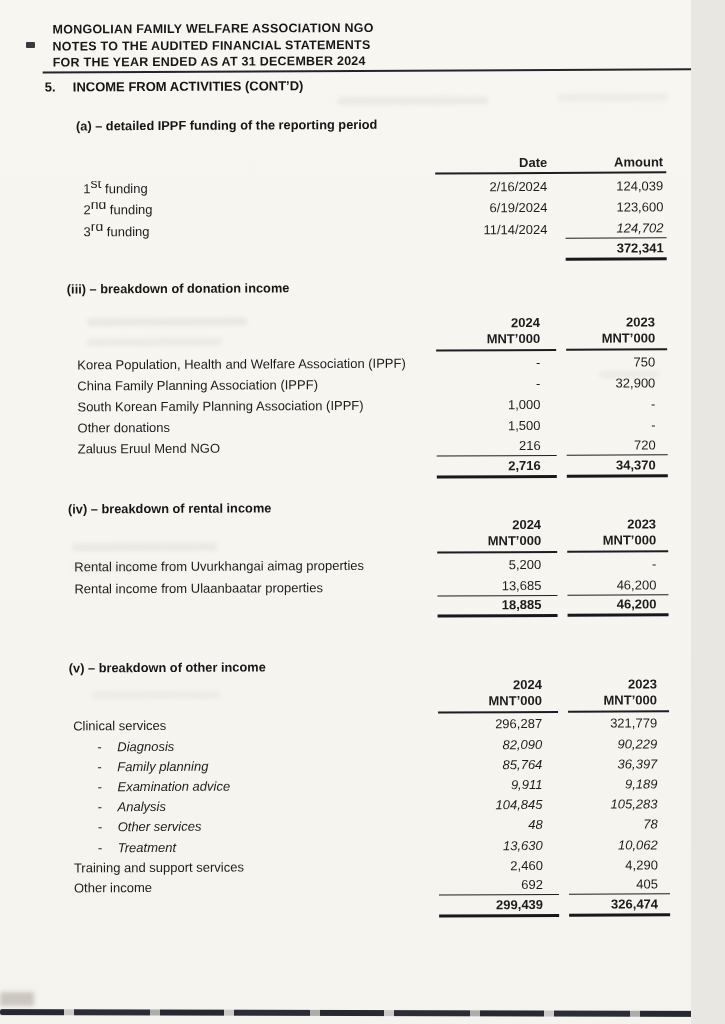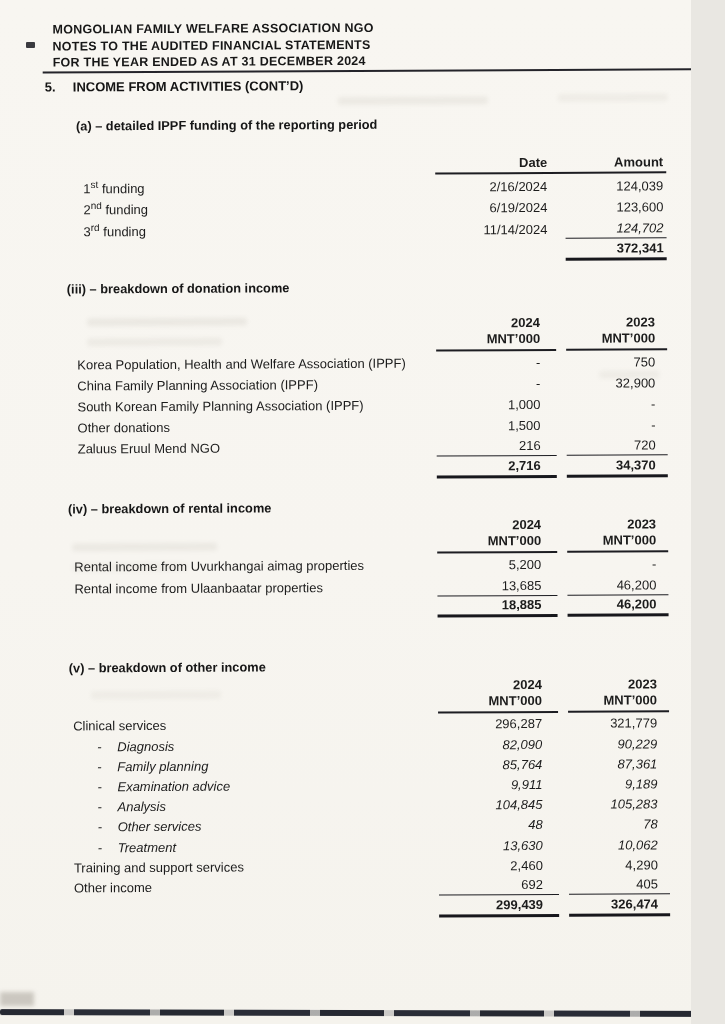--- a/index.html
+++ b/index.html
@@ -44,21 +44,21 @@
   .tbl-funding{left:85px;top:152px;width:583px;}
   .tbl-funding .c1{padding-right:8px;}
   .tbl-funding .c2{padding-right:3px;}
   .numgroup{display:flex;border-bottom:2px solid #1d1d22;}
   .thead1{height:23px;}
   .tbl-funding .trow.data{height:21.5px;}
   .pre-total-amt .c2{border-bottom:1.5px solid #1d1d22;font-style:italic;}
   .total{font-weight:700;height:22px;}
   .total .c1,.total .c2{border-bottom:3px solid #17171c;}
   .total.t1 .c1{border-bottom:none;}
-  sup{font-size:10px;vertical-align:super;line-height:0;}
+  sup{font-size:14px;vertical-align:super;line-height:0;}
 
   
   .tbl-don{left:70px;top:312px;width:598px;}
   .tbl-rent{left:70px;top:532px;width:598px;}
   .tbl-other{left:70px;top:694px;width:598px;}
   .thead2{height:auto;align-items:flex-end;}
   .hc{border-bottom:2px solid #1d1d22;font-weight:700;padding-top:4px;}
   .hy,.hu{line-height:16px;}
   .tbl-don .lbl{padding-left:8px;}
   .tbl-rent .lbl{padding-left:4px;}
@@ -254,21 +254,21 @@
       <div class="trow sub">
         <div class="lbl"><span class="bullet">-</span><span>Diagnosis</span></div>
         <div class="c c1">82,090</div>
         <div class="gap"></div>
         <div class="c c2">90,229</div>
       </div>
       <div class="trow sub">
         <div class="lbl"><span class="bullet">-</span><span>Family planning</span></div>
         <div class="c c1">85,764</div>
         <div class="gap"></div>
-        <div class="c c2">87,361</div>
+        <div class="c c2">36,397</div>
       </div>
       <div class="trow sub">
         <div class="lbl"><span class="bullet">-</span><span>Examination advice</span></div>
         <div class="c c1">9,911</div>
         <div class="gap"></div>
         <div class="c c2">9,189</div>
       </div>
       <div class="trow sub">
         <div class="lbl"><span class="bullet">-</span><span>Analysis</span></div>
         <div class="c c1">104,845</div>

